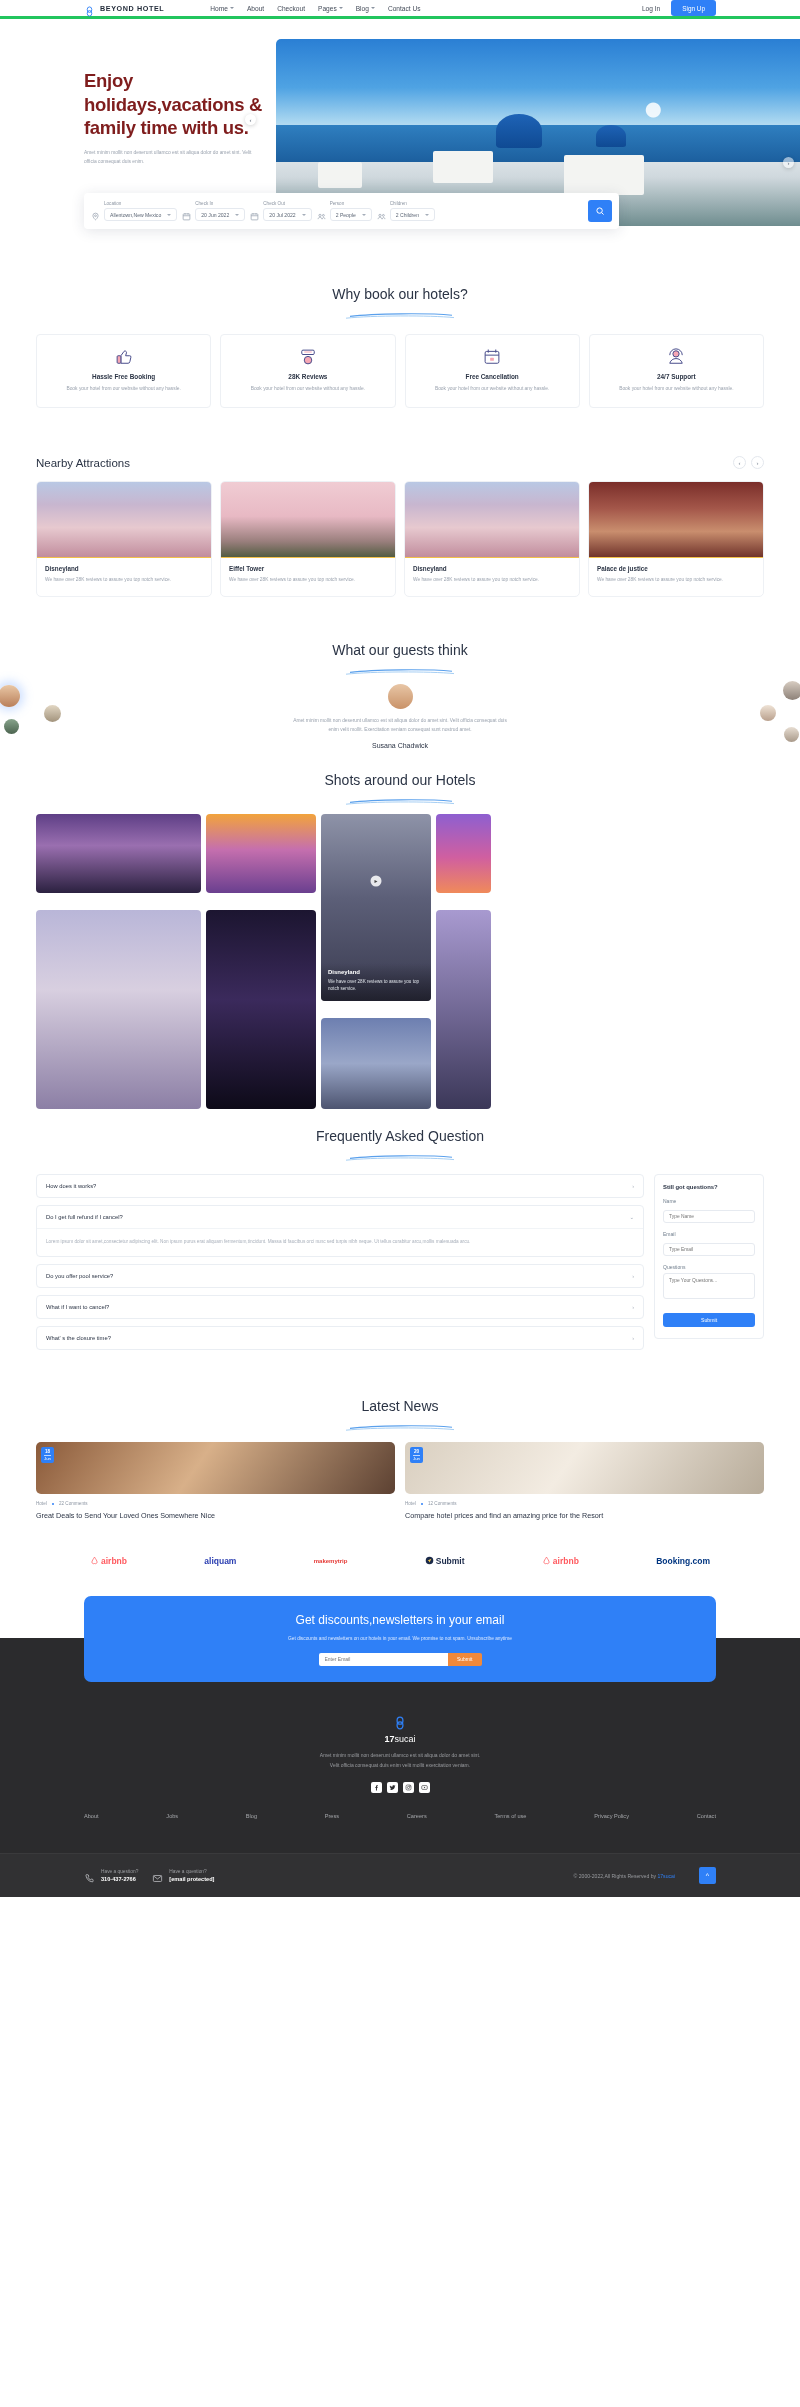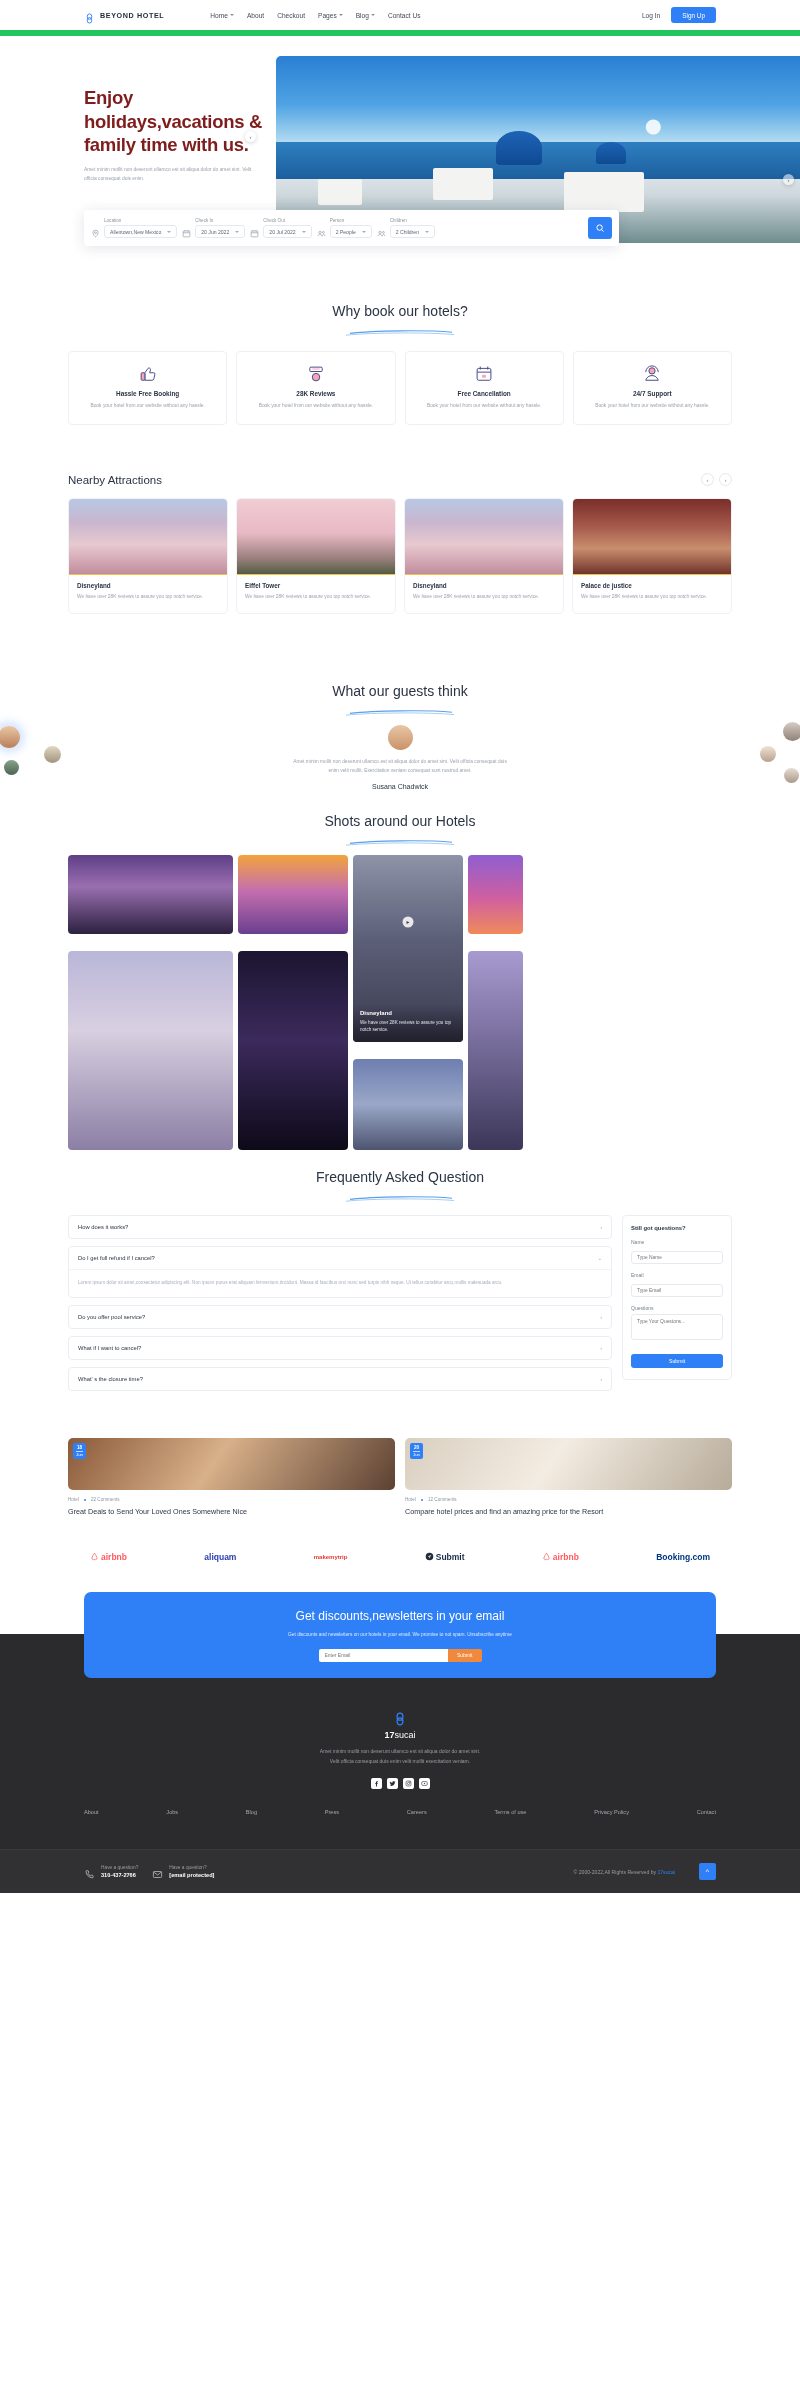--- a/index.html
+++ b/index.html
@@ -7,21 +7,21 @@
   body {
     font-family:"Liberation Sans", sans-serif;
     background:#ffffff;
     color:#2b3445;
     width:800px;
     overflow-x:hidden;
   }
   .wrap { width:800px; position:relative; }
 
   
-  .header { height:14px; display:flex; align-items:center; padding:15px 84px; border-bottom:6px solid #22c55e; background:#fff; }
+  .header { height:14px; display:flex; align-items:center; padding:8px 84px; border-bottom:3px solid #22c55e; background:#fff; }
   .brand { display:flex; align-items:center; gap:5px; }
   .brand-mark { width:11px; height:11px; }
   .brand-name { font-size:7.2px; font-weight:700; letter-spacing:.6px; color:#1f2937; }
   .nav { display:flex; align-items:center; gap:13px; margin-left:46px; }
   .nav-item { font-size:6.6px; color:#434b58; display:flex; align-items:center; gap:2px; cursor:pointer; }
   .caret { display:inline-block; width:0;height:0;border-left:2.2px solid transparent;border-right:2.2px solid transparent;border-top:2.6px solid #8a93a0; }
   .header-right { margin-left:auto; display:flex; align-items:center; gap:11px; }
   .login { font-size:6.6px; color:#434b58; cursor:pointer; }
   .signup { background:#2f80f7; color:#fff; font-size:6.4px; padding:4.5px 11px; border-radius:3px; border:none; cursor:pointer; }
 
@@ -57,21 +57,21 @@
   .bk-col { display:flex; flex-direction:column; gap:2px; }
   .bk-label { font-size:4.6px; color:#8d96a3; }
   .bk-select {
     border:1px solid #e5e9ef; border-radius:3px; height:13px; display:flex; align-items:center;
     padding:0 5px; font-size:5.1px; color:#5b6574; gap:6px; cursor:pointer; white-space:nowrap;
   }
   .bk-select .cv { margin-left:auto; width:0;height:0;border-left:2px solid transparent;border-right:2px solid transparent;border-top:2.4px solid #a6aeba; }
   .bk-search { margin-left:auto; width:24px; height:22px; background:#2f80f7; border-radius:3px; display:flex; align-items:center; justify-content:center; border:none; cursor:pointer; }
 
   
-  .sect { padding:0 68px; }
+  .sect { padding:0 36px; }
   .sec-head { text-align:center; position:relative; }
   .sec-title { font-size:14px; font-weight:400; color:#2b3445; display:inline-block; position:relative; }
   .underline { display:block; width:112px; height:7px; margin:2px auto 0; }
 
   
   .why { margin-top:52px; }
   .feat-row { display:flex; gap:9px; margin-top:22px; }
   .feat {
     flex:1; border:1px solid #edf0f4; border-radius:4px; padding:12px 8px 14px; text-align:center; background:#fff;
   }
@@ -91,21 +91,21 @@
   .card-img .bar { position:absolute; left:0; bottom:0; height:1.6px; width:100%; background:#f2c14a; }
   .card-body { padding:7px 8px 11px; }
   .card-title { font-size:6.3px; font-weight:700; color:#2b3445; }
   .card-desc { font-size:4.8px; line-height:1.72; color:#9aa2ae; margin-top:4px; }
 
   .img-disney { background:linear-gradient(#b9c8e4 0%,#c8b6cf 30%,#e7c9cf 60%,#c08b9c 100%); }
   .img-eiffel { background:linear-gradient(#f0ccd3 0%,#e8b9c4 45%,#9a7f7d 78%,#4e5a3e 100%); }
   .img-palace { background:linear-gradient(#7a2e2a 0%,#a4574a 35%,#c98e6e 65%,#6d3029 100%); }
 
   
-  .testi { margin-top:68px; position:relative; height:130px; }
+  .testi { margin-top:44px; position:relative; height:130px; }
   .testi-body { text-align:center; margin-top:16px; }
   .av { border-radius:50%; position:absolute; background:#dfe4ea; overflow:hidden; }
   .av-main { width:25px; height:25px; position:relative; margin:0 auto 8px; border-radius:50%; background:linear-gradient(#e8c6a6,#c99268); }
   .testi-quote { font-size:4.85px; line-height:1.85; color:#9aa2ae; width:218px; margin:0 auto; }
   .testi-name { font-size:7px; color:#2b3445; margin-top:8px; }
 
   
   .gallery { }
   .grid { margin-top:16px; display:grid; grid-template-columns:57px 103px 110px 110px 55px; grid-auto-rows:7px; gap:5px; }
   .g { border-radius:4px; overflow:hidden; position:relative; }
@@ -548,20 +548,29 @@
         <div class="ff-label">Email</div>
         <input class="ff-input" placeholder="Type Email" style="">
         <div class="ff-label">Questions</div>
         <textarea class="ff-area" placeholder="Type Your Questons..." style=""></textarea>
         <button class="ff-submit">Submit</button>
       </div>
     </div>
   </div>
 
   <div class="sect news">
+    <div class="sec-head">
+      <span class="sec-title">Latest News</span>
+      <span class="underline">
+        <svg viewBox="0 0 112 7" width="112" height="7">
+            <path d="M6 4.4C30 1.4 84 1 108 3.2" stroke="#5aa0ec" stroke-width="1.1" fill="none"></path>
+            <path d="M2 6.2C28 3.4 86 3.2 110 5.6" stroke="#9cc8f2" stroke-width=".9" fill="none"></path>
+          </svg>
+      </span>
+    </div>
     <div class="news-row">
       <div class="news-card">
         <div class="news-img ni1">
           <div class="news-date">
             <span class="nd-d">18</span>
             <span class="nd-line"></span>
             <span class="nd-m">Jun</span>
           </div>
         </div>
         <div class="news-meta">

